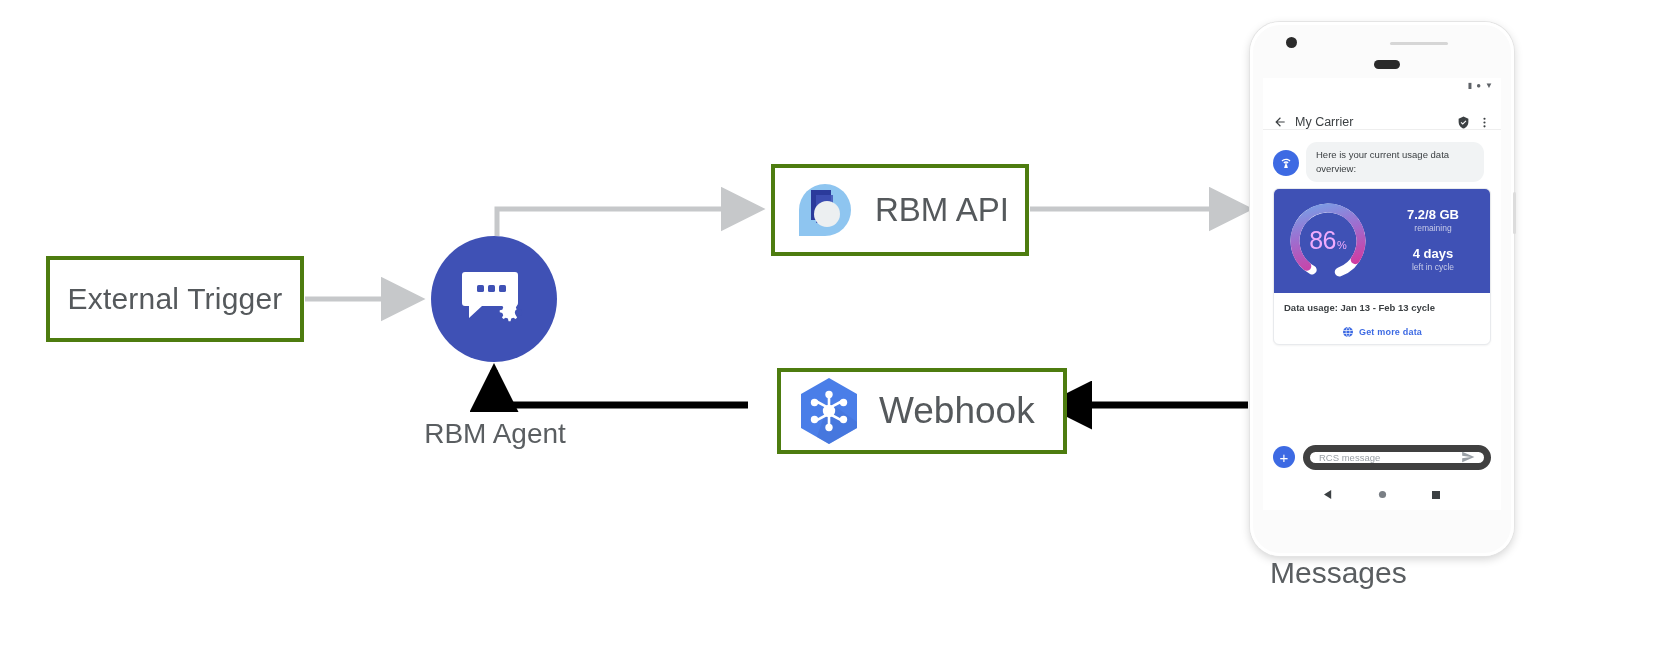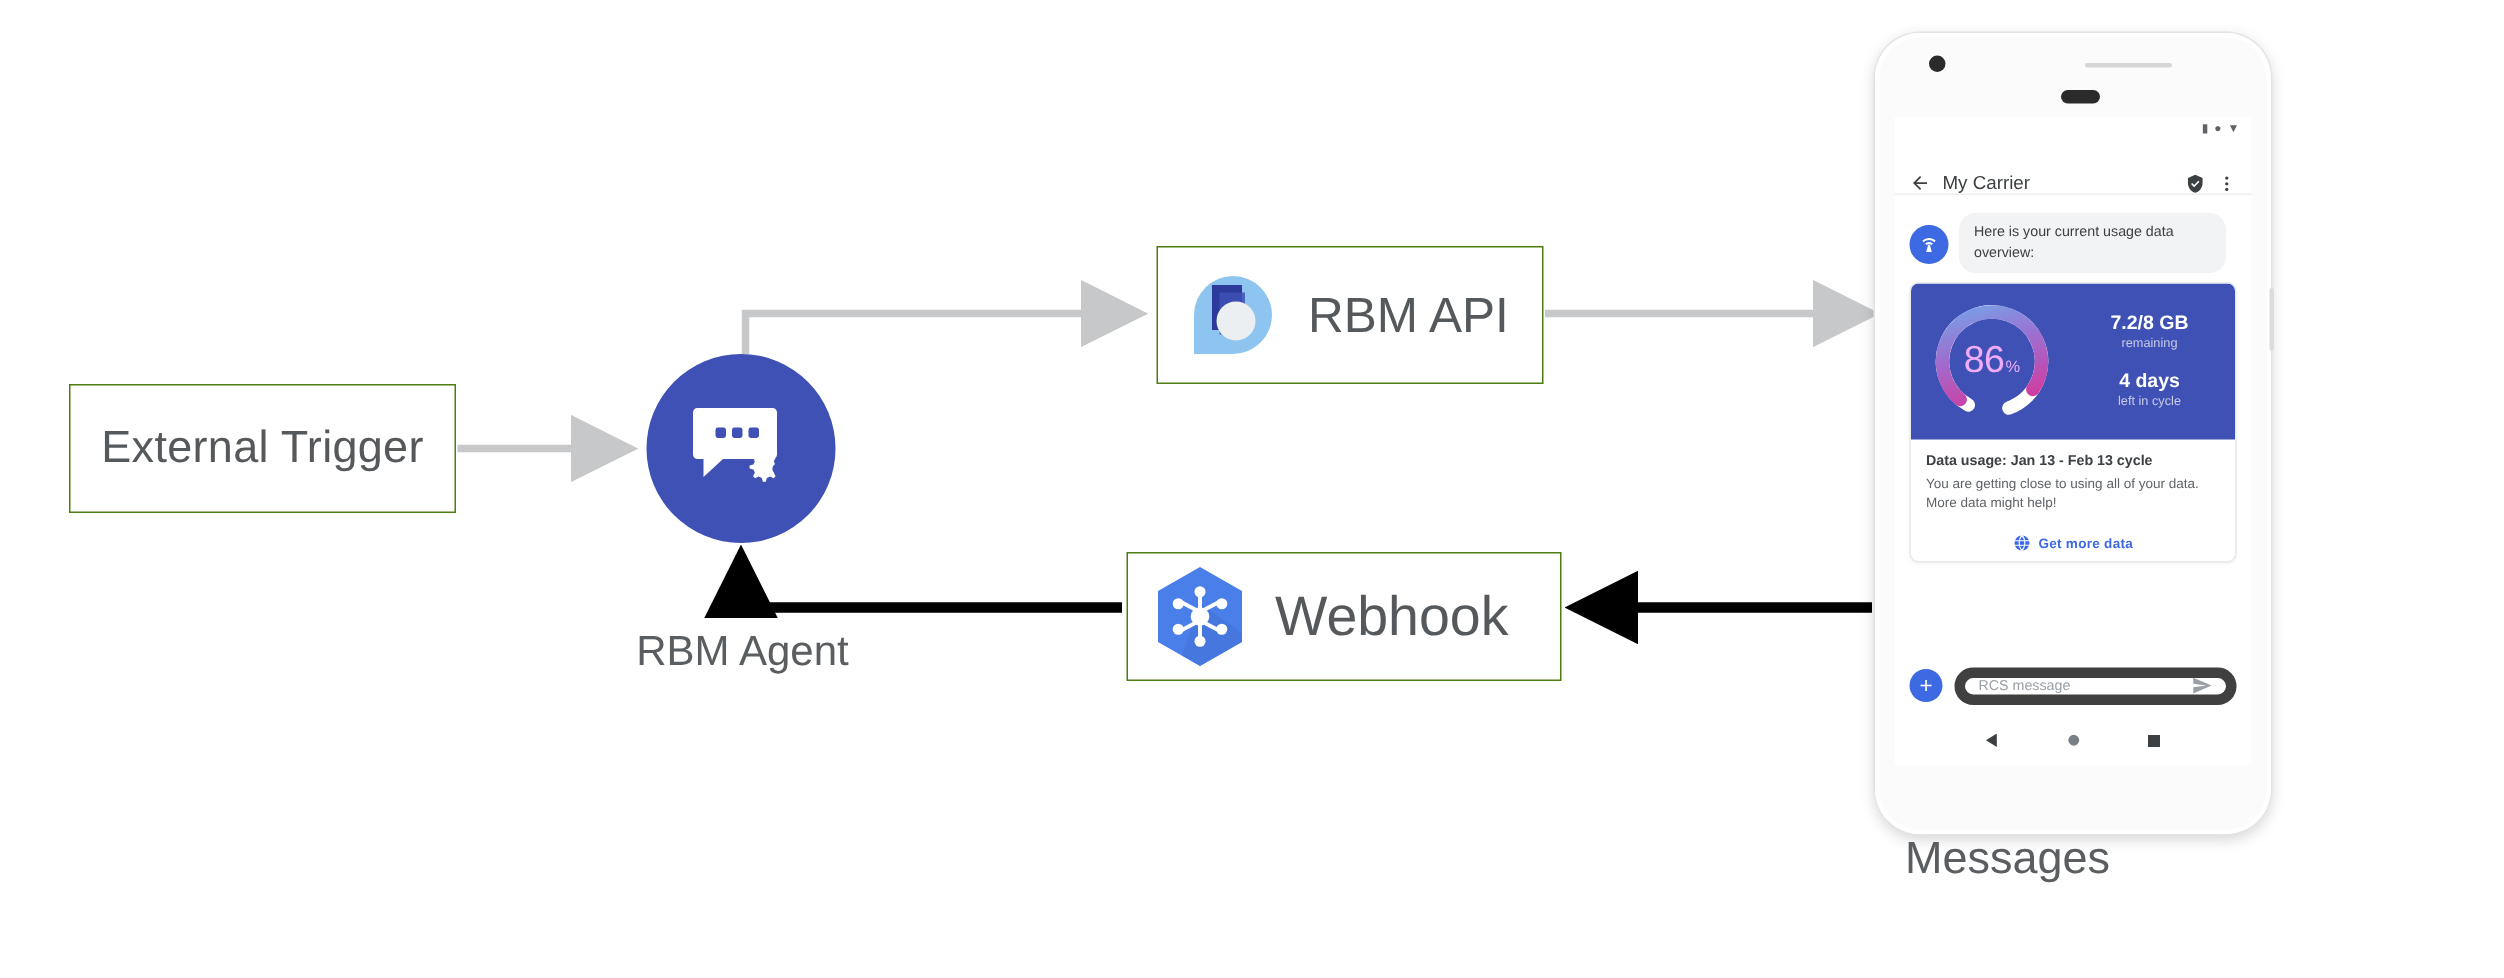--- a/index.html
+++ b/index.html
@@ -7,41 +7,41 @@
     width: 1669px; height: 652px;
     background: #ffffff;
     font-family: "Liberation Sans", sans-serif;
     overflow: hidden;
   }
   #stage { position: relative; width: 1669px; height: 652px; }
 
   
   .node-box {
     position: absolute;
-    border: 1px solid #4d7c0f;
+    border: 4px solid #4d7c0f;
     background: #ffffff;
     display: flex;
     align-items: center;
   }
   .node-label {
     font-weight: 300;
     color: #55595c;
     white-space: nowrap;
   }
 
   
   #ext-trigger { left: 46px; top: 256px; width: 258px; height: 86px; justify-content: center; }
   #ext-trigger .node-label { font-size: 30px; letter-spacing: .2px; }
 
   
   #rbm-api { left: 771px; top: 164px; width: 258px; height: 92px; padding-left: 14px; gap: 14px; }
   #rbm-api .node-label { font-size: 33px; }
 
   
-  #webhook { left: 751px; top: 368px; width: 290px; height: 86px; padding-left: 16px; gap: 18px; }
+  #webhook { left: 777px; top: 368px; width: 290px; height: 86px; padding-left: 16px; gap: 18px; }
   #webhook .node-label { font-size: 37px; }
 
   
   #rbm-agent {
     position: absolute;
     left: 431px; top: 236px;
     width: 126px; height: 126px;
     border-radius: 50%;
     background: #3f51b5;
     display: flex; align-items: center; justify-content: center;
@@ -343,24 +343,20 @@
             <div id="hero-stats">
               <div class="stat-big">7.2/8 GB</div>
               <div class="stat-small">remaining</div>
               <div class="stat-gap"></div>
               <div class="stat-big">4 days</div>
               <div class="stat-small">left in cycle</div>
             </div>
           </div>
           <div id="card-body">
             <div id="card-title">Data usage: Jan 13 - Feb 13 cycle</div>
-            <div id="card-desc">
-              <div>You are getting close to using all of your data.</div>
-              <div>More data might help!</div>
-            </div>
             <div id="card-action">
               <svg width="12" height="12" viewBox="0 0 24 24">
                 <circle cx="12" cy="12" r="10" fill="#3d6ae3"></circle>
                 <path d="M12 2c-2.5 2.4-3.8 5.9-3.8 10S9.5 19.6 12 22c2.5-2.4 3.8-5.9 3.8-10S14.5 4.4 12 2z" fill="none" stroke="#ffffff" stroke-width="1.4"></path>
                 <path d="M2.4 9h19.2M2.4 15h19.2" stroke="#ffffff" stroke-width="1.4"></path>
               </svg>
               <span id="card-action-label">Get more data</span>
             </div>
           </div>
         </div>

